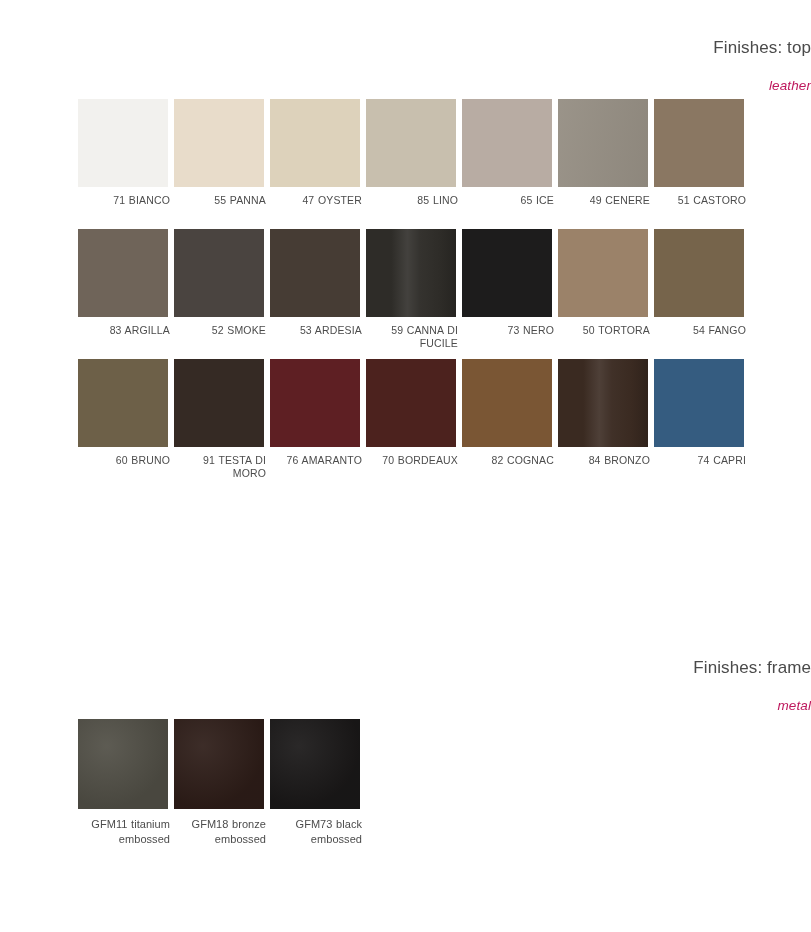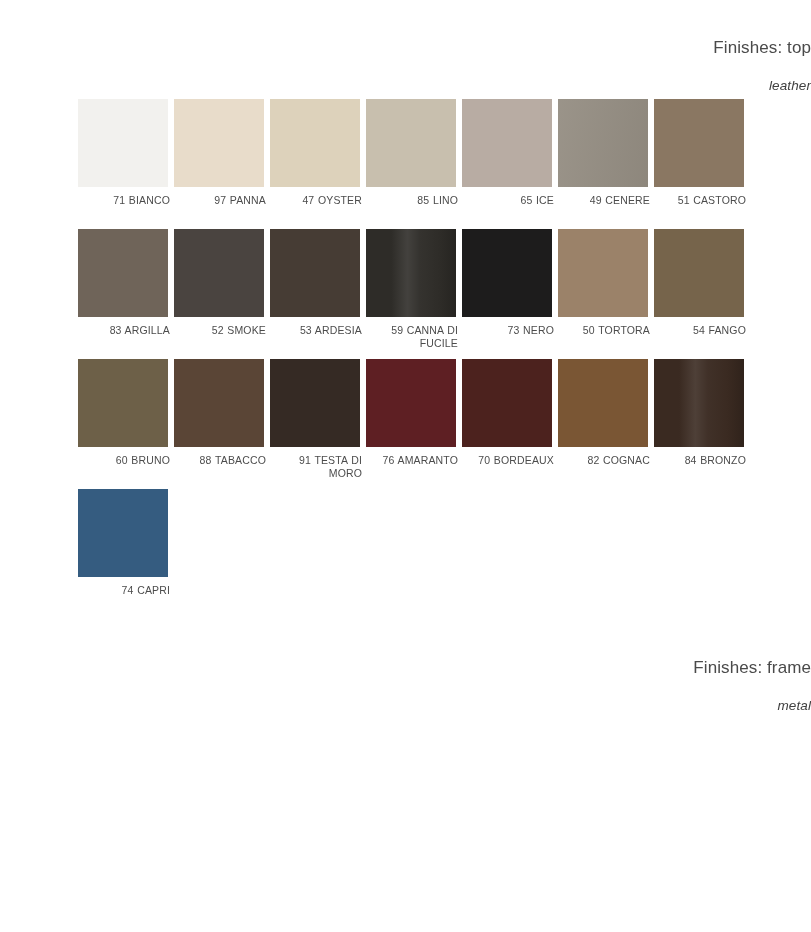--- a/index.html
+++ b/index.html
@@ -46,21 +46,21 @@
   }
 
   .group {
     padding-left: 78px;
     margin-top: 20px;
   }
 
   .group-title {
     font-size: 13.5px;
     font-style: italic;
-    color: #404040;
+    color: #be185d;
     line-height: 16px;
     margin: 0 0 5px 13px;
     letter-spacing: 0.1px;
   }
 
   
   .swatch-grid {
     display: grid;
     grid-template-columns: repeat(7, 96px);
     grid-auto-rows: 130px;
@@ -117,21 +117,21 @@
     <div class="group">
       <div class="group-title">leather</div>
 
       <div class="swatch-grid" id="grid-leather">
           <div class="swatch-cell">
             <span class="swatch-chip" style="background: rgb(242, 241, 238);"></span>
             <span class="swatch-label">71 BIANCO</span>
           </div>
           <div class="swatch-cell">
             <span class="swatch-chip" style="background: rgb(232, 220, 202);"></span>
-            <span class="swatch-label">97 PANNA</span>
+            <span class="swatch-label">55 PANNA</span>
           </div>
           <div class="swatch-cell">
             <span class="swatch-chip" style="background: rgb(221, 210, 187);"></span>
             <span class="swatch-label">47 OYSTER</span>
           </div>
           <div class="swatch-cell">
             <span class="swatch-chip" style="background: rgb(200, 191, 174);"></span>
             <span class="swatch-label">85 LINO</span>
           </div>
           <div class="swatch-cell">
@@ -170,24 +170,20 @@
             <span class="swatch-chip" style="background: rgb(155, 130, 105);"></span>
             <span class="swatch-label">50 TORTORA</span>
           </div>
           <div class="swatch-cell">
             <span class="swatch-chip" style="background: rgb(118, 100, 75);"></span>
             <span class="swatch-label">54 FANGO</span>
           </div>
           <div class="swatch-cell">
             <span class="swatch-chip" style="background: rgb(109, 96, 72);"></span>
             <span class="swatch-label">60 BRUNO</span>
-          </div>
-          <div class="swatch-cell">
-            <span class="swatch-chip" style="background: rgb(90, 69, 54);"></span>
-            <span class="swatch-label">88 TABACCO</span>
           </div>
           <div class="swatch-cell">
             <span class="swatch-chip" style="background: rgb(53, 42, 36);"></span>
             <span class="swatch-label">91 TESTA DI MORO</span>
           </div>
           <div class="swatch-cell">
             <span class="swatch-chip" style="background: rgb(94, 31, 35);"></span>
             <span class="swatch-label">76 AMARANTO</span>
           </div>
           <div class="swatch-cell">
@@ -209,16 +205,30 @@
         </div>
     </div>
   </section>
 
   <section class="section" id="section-frame">
     <h2 class="section-title">Finishes: frame</h2>
 
     <div class="group">
       <div class="group-title">metal</div>
 
+      <div class="swatch-grid frame-grid" id="grid-metal">
+          <div class="swatch-cell">
+            <span class="swatch-chip" style="background: radial-gradient(circle at 32% 30%, rgba(255, 255, 255, 0.07), rgba(0, 0, 0, 0.1) 70%), rgb(81, 79, 70);"></span>
+            <span class="swatch-label">GFM11 titanium embossed</span>
+          </div>
+          <div class="swatch-cell">
+            <span class="swatch-chip" style="background: radial-gradient(circle at 32% 30%, rgba(255, 255, 255, 0.07), rgba(0, 0, 0, 0.1) 70%), rgb(46, 29, 24);"></span>
+            <span class="swatch-label">GFM18 bronze embossed</span>
+          </div>
+          <div class="swatch-cell">
+            <span class="swatch-chip" style="background: radial-gradient(circle at 32% 30%, rgba(255, 255, 255, 0.07), rgba(0, 0, 0, 0.1) 70%), rgb(26, 24, 24);"></span>
+            <span class="swatch-label">GFM73 black embossed</span>
+          </div>
+        </div>
     </div>
   </section>
 
 </div>
 
 </body></html>

